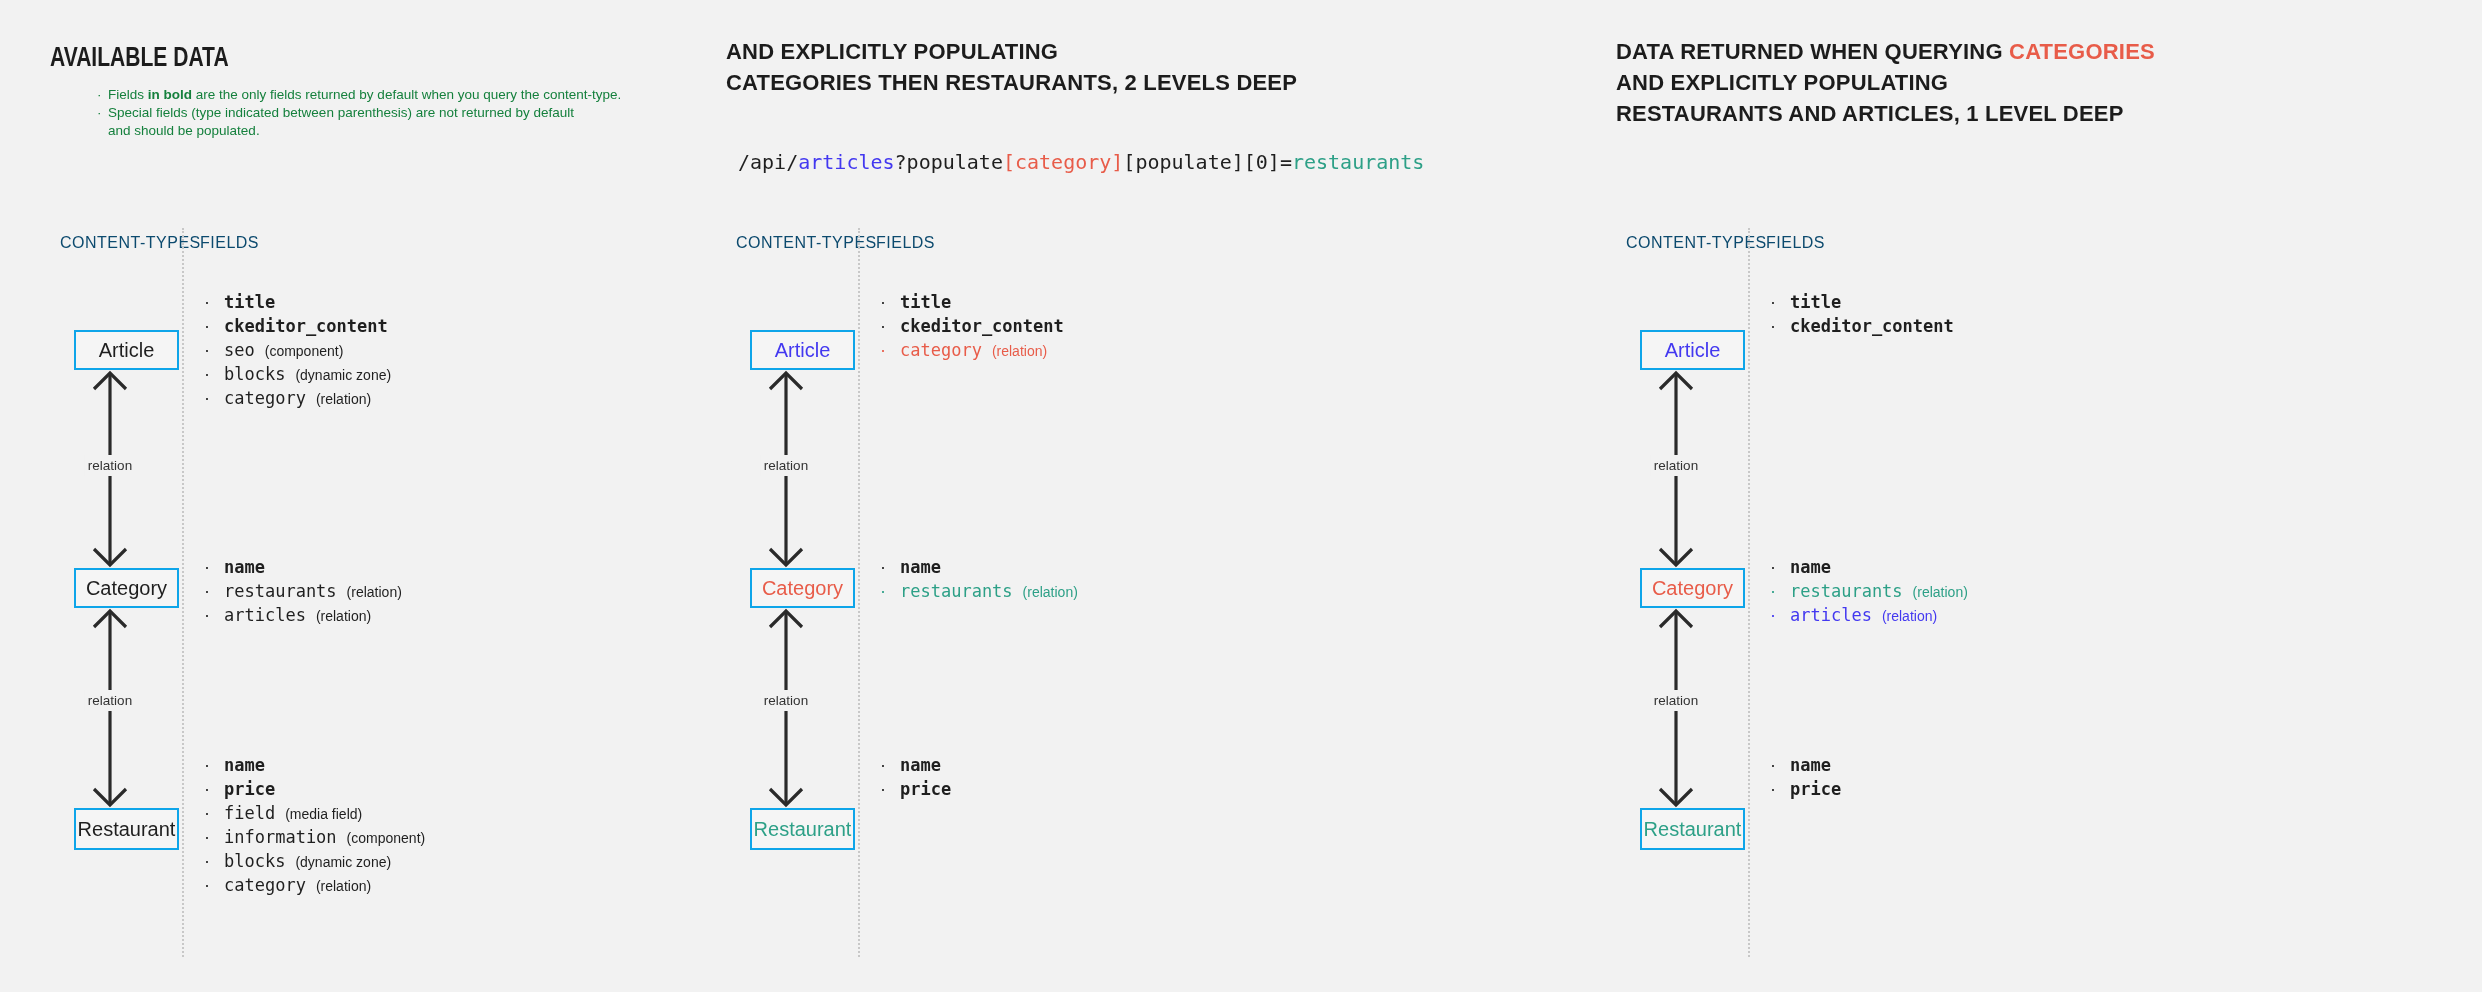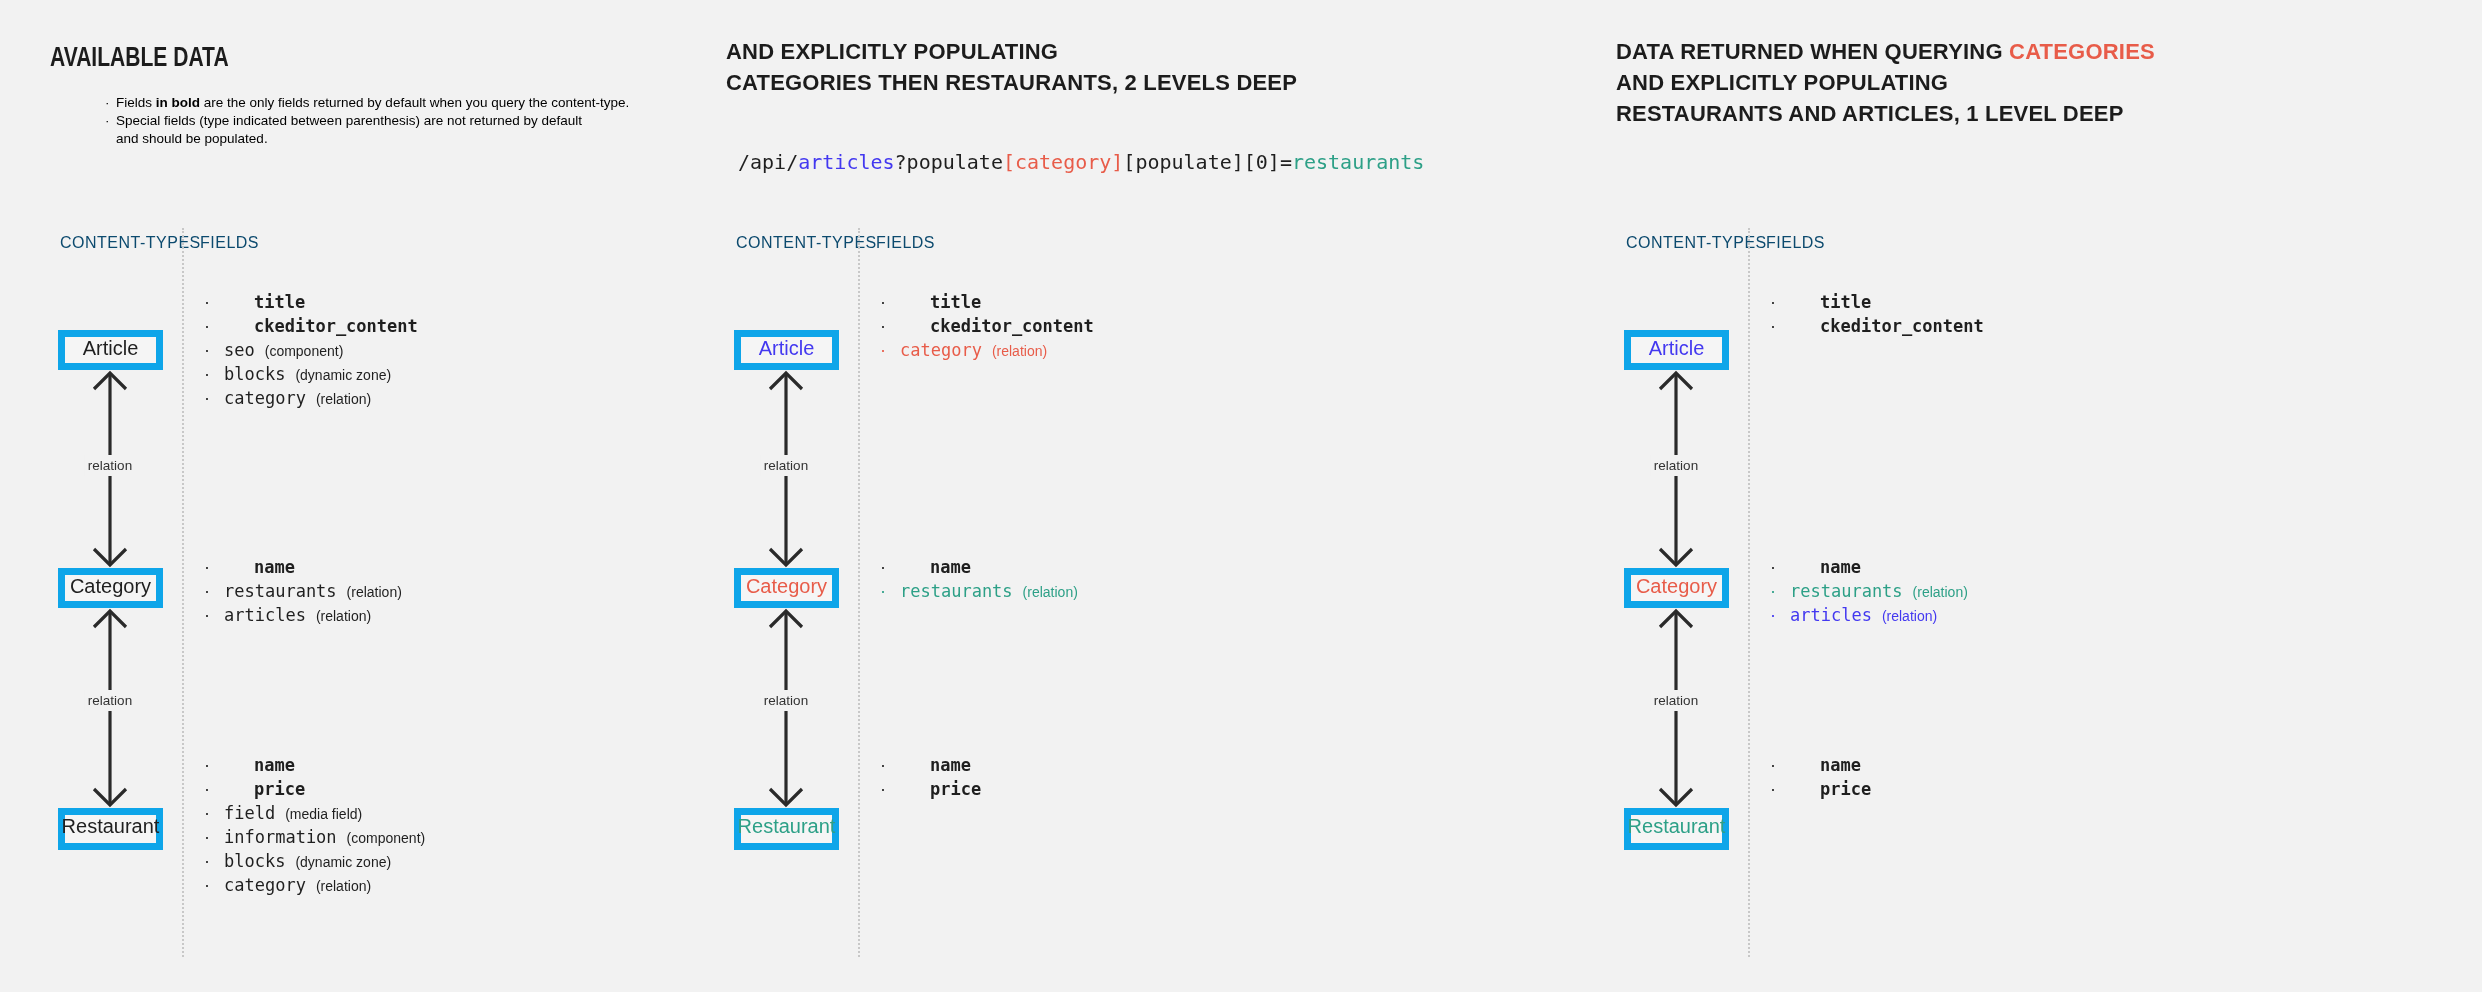--- a/index.html
+++ b/index.html
@@ -11,43 +11,43 @@
   }
   .panel { position:absolute; top:0; width:640px; height:796px; }
 
   
   .panel-title {
     position:absolute; left:0; top:42px; margin:0;
     font-size:27px; font-weight:700; color:#1c1c1c;
     letter-spacing:0; transform:scaleX(0.78); transform-origin:0 0;
     white-space:nowrap;
   }
-  .notes { position:absolute; left:47px; top:86px; margin:8px; padding:0; list-style:none;
-    font-size:13.5px; line-height:18px; color:#000000; width:560px; }
+  .notes { position:absolute; left:47px; top:86px; margin:0; padding:0; list-style:none;
+    font-size:13.5px; line-height:18px; color:#15803d; width:560px; }
   .notes li { position:relative; padding-left:11px; white-space:pre-line; }
   .notes li::before { content:"·"; position:absolute; left:0; top:0; }
   .notes .b { font-weight:700; }
 
   .heading { position:absolute; left:0; top:36px; font-size:22px; font-weight:700;
     line-height:31px; color:#1c1c1c; white-space:nowrap; letter-spacing:0.2px; }
   .api { position:absolute; left:12px; top:150px; font-size:20px; line-height:24px;
     font-family:"DejaVu Sans Mono","Liberation Mono",monospace; color:#1f1f1f; white-space:nowrap; }
 
   
   .col-label { position:absolute; top:234px; font-size:16px; letter-spacing:0.5px;
     color:#0c4a6e; white-space:nowrap; }
   .col-label.ct { left:10px; }
   .col-label.fl { left:150px; }
   .dotted { position:absolute; left:132px; top:228px; height:729px; width:0;
     border-left:2px dotted #c8c8c8; }
 
   
-  .ctbox { position:absolute; left:8px; width:105px; box-sizing:border-box;
-    border:7px solid #0ea5e9; background:#f5f5f5; text-align:center;
-    font-size:20px; color:#2b2b2b; display:flex; align-items:flex-start; justify-content:center;
+  .ctbox { position:absolute; left:24px; width:105px; box-sizing:border-box;
+    border:2px solid #0ea5e9; background:#f5f5f5; text-align:center;
+    font-size:20px; color:#2b2b2b; display:flex; align-items:center; justify-content:center;
     z-index:3; }
   .box-article    { top:330px; height:40px; }
   .box-category   { top:568px; height:40px; }
   .box-restaurant { top:808px; height:42px; }
 
   
   .arrow { position:absolute; left:38px; width:44px; z-index:1; }
   .arrow-1 { top:370px; height:198px; }
   .arrow-2 { top:608px; height:200px; }
   .arrow polyline, .arrow line { stroke:#2a2a2a; stroke-width:3.2; fill:none; }
@@ -60,21 +60,21 @@
 
   
   .flist { position:absolute; left:152px; width:480px; margin:0; padding:0; list-style:none; }
   .list-article    { top:290px; }
   .list-category   { top:555px; }
   .list-restaurant { top:753px; }
   .flist li { position:relative; padding-left:22px; height:24px; line-height:24px;
     white-space:nowrap; color:#1f1f1f; }
   .flist li::before { content:"·"; position:absolute; left:2px; top:0; font-size:18px; }
   .fname { font-family:"DejaVu Sans Mono","Liberation Mono",monospace; font-size:17px; }
-  .fname.b { font-weight:700;margin-left:30px; }
+  .fname.b { font-weight:700; }
   .ftype { font-size:14px; margin-left:10px; }
 </style>
 </head>
 <body>
 
 <section class="panel" style="left:50px">
   <h1 class="panel-title">AVAILABLE DATA</h1>
   <ul class="notes">
       <li><span>Fields </span><span class="b">in bold</span><span> are the only fields returned by default when you query the content-type.</span></li>
       <li><span>Special fields (type indicated between parenthesis) are not returned by default

